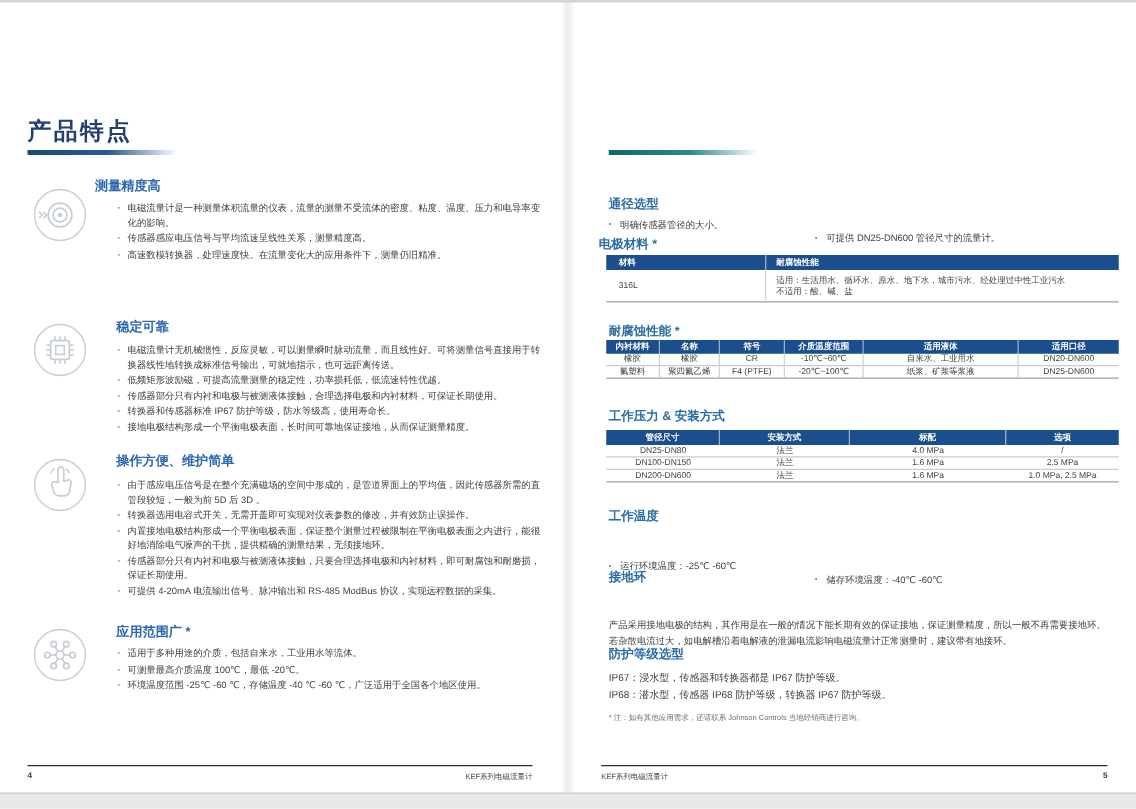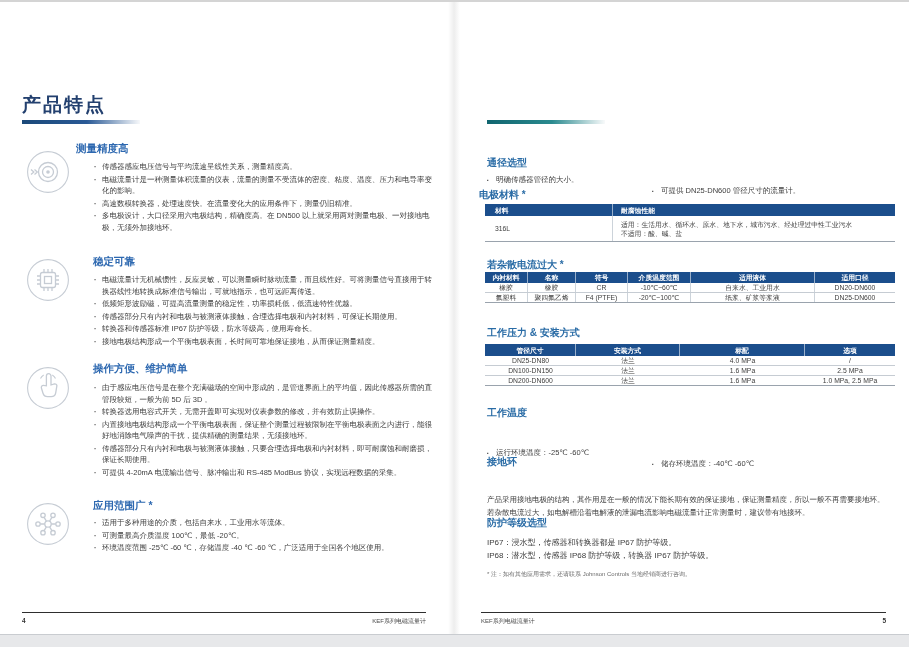--- a/index.html
+++ b/index.html
@@ -56,24 +56,23 @@
     <svg width="44" height="44" viewBox="-22 -22 44 44" fill="none" stroke="#c6ccd4" stroke-width="1.3">
       <circle r="20.4" stroke-width="1.1"></circle>
       <circle r="9.5"></circle>
         <circle r="5.5"></circle>
       <circle r="1.8" fill="#c6ccd4" stroke="none"></circle>
       <path d="M-17,-2.5 l2.8,2.5 l-2.8,2.5 M-13.5,-2.5 l2.8,2.5 l-2.8,2.5"></path>
     </svg>
   </div>
   <div class="abs sec-heading-l" style="left:76px;top:142px;">测量精度高</div>
   <div class="abs bullets" style="left:93px;top:161px;">
+    <div class="li">电磁流量计是一种测量体积流量的仪表，流量的测量不受流体的密度、粘度、温度、压力和电导率变化的影响。</div>
     <div class="li">传感器感应电压信号与平均流速呈线性关系，测量精度高。</div>
-    <div class="li">电磁流量计是一种测量体积流量的仪表，流量的测量不受流体的密度、粘度、温度、压力和电导率变化的影响。</div>
     <div class="li">高速数模转换器，处理速度快。在流量变化大的应用条件下，测量仍旧精准。</div>
-    <div class="li">多电极设计，大口径采用六电极结构，精确度高。在 DN500 以上就采用两对测量电极、一对接地电极，无须外加接地环。</div>
   </div>
 
   <div class="abs icon-badge" style="left:26px;top:258px;">
     <svg width="44" height="44" viewBox="-22 -22 44 44" fill="none" stroke="#c6ccd4" stroke-width="1.3">
       <circle r="20.4" stroke-width="1.1"></circle>
       <rect x="-7.5" y="-7.5" width="15" height="15" rx="2"></rect>
       <rect x="-3.5" y="-3.5" width="7" height="7"></rect>
       <path d="M-4,-7.5 v-3.5 M0,-7.5 v-3.5 M4,-7.5 v-3.5 M-4,7.5 v3.5 M0,7.5 v3.5 M4,7.5 v3.5
                M-7.5,-4 h-3.5 M-7.5,0 h-3.5 M-7.5,4 h-3.5 M7.5,-4 h3.5 M7.5,0 h3.5 M7.5,4 h3.5"></path>
     </svg>
@@ -143,21 +142,21 @@
       <div class="td" style="width:128px;justify-content:flex-start;padding-left:10px;">316L</div>
       <div class="td" style="width:282px;justify-content:flex-start;padding-left:8px;">
         <div>
           <div>适用：生活用水、循环水、原水、地下水，城市污水、经处理过中性工业污水</div>
           <div>不适用：酸、碱、盐</div>
         </div>
       </div>
     </div>
   </div>
 
-  <div class="abs sec-heading-r" style="left:487px;top:258px;">若杂散电流过大 *</div>
+  <div class="abs sec-heading-r" style="left:487px;top:258px;">耐腐蚀性能 *</div>
   <div class="abs tbl" style="left:485px;top:272px;width:410px;">
     <div class="tr" style="height:11px;">
       <div class="th" style="width:43px;">内衬材料</div>
       <div class="th" style="width:48px;">名称</div>
       <div class="th" style="width:52px;">符号</div>
       <div class="th" style="width:63px;">介质温度范围</div>
       <div class="th" style="width:124px;">适用液体</div>
       <div class="th" style="width:80px;">适用口径</div>
     </div>
     <div class="tr row-line" style="height:10px;">

